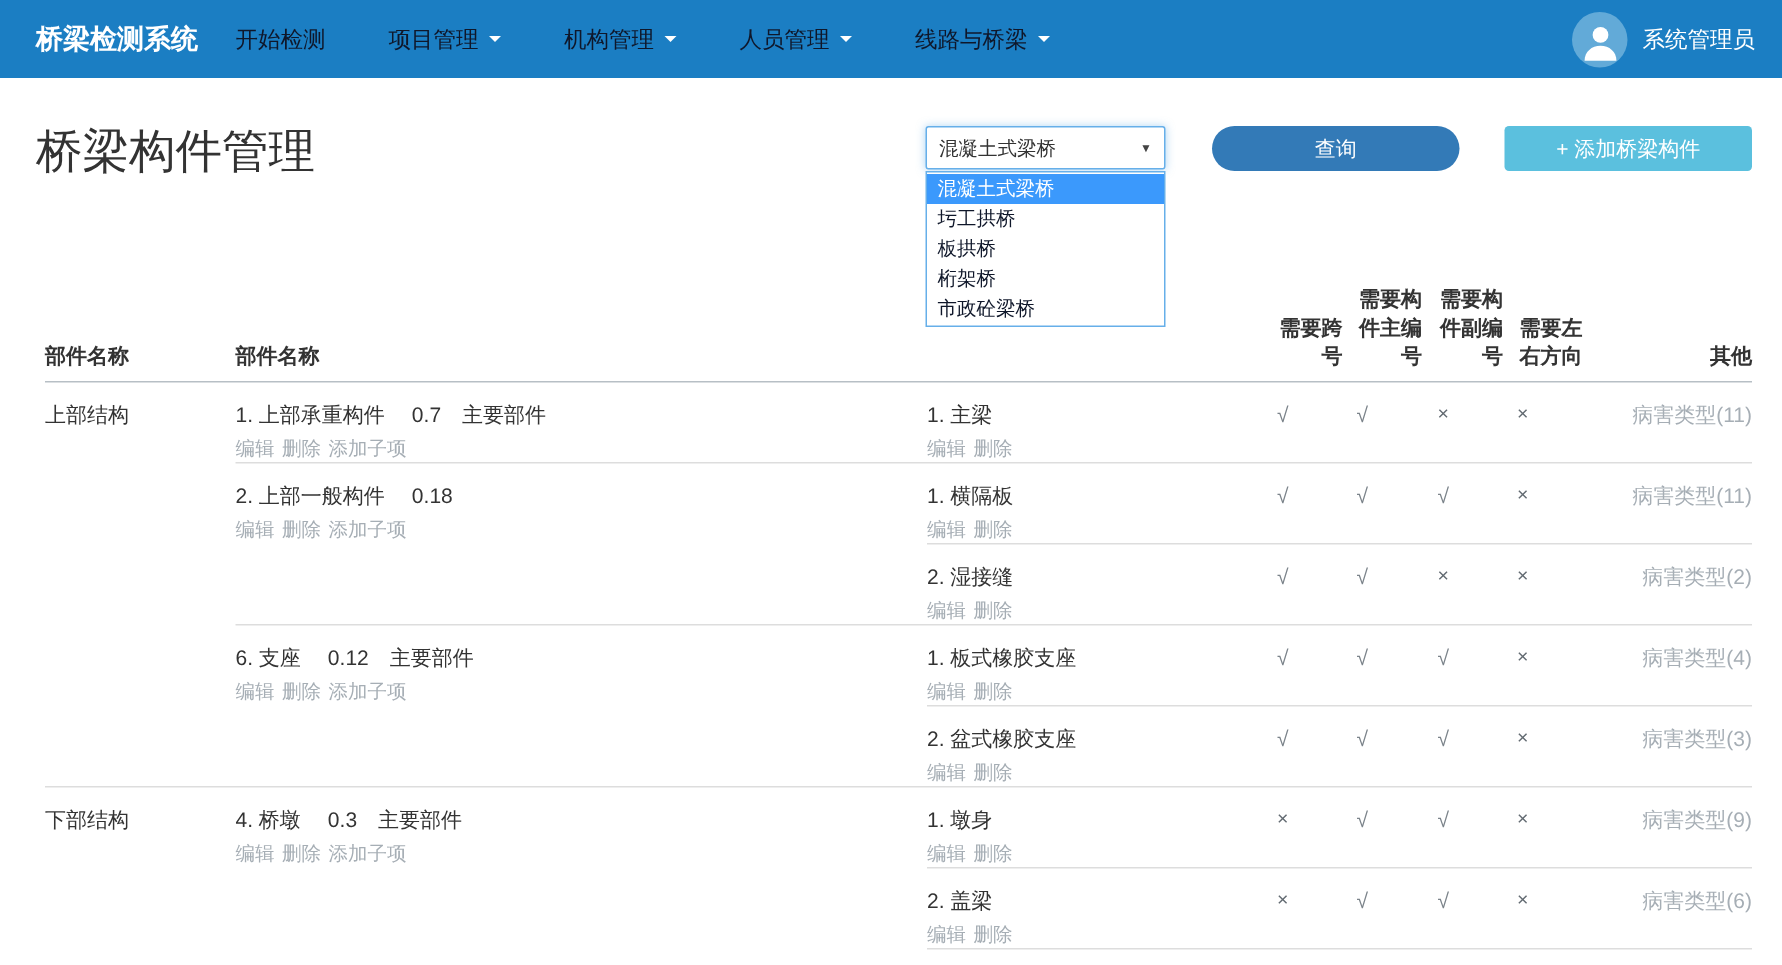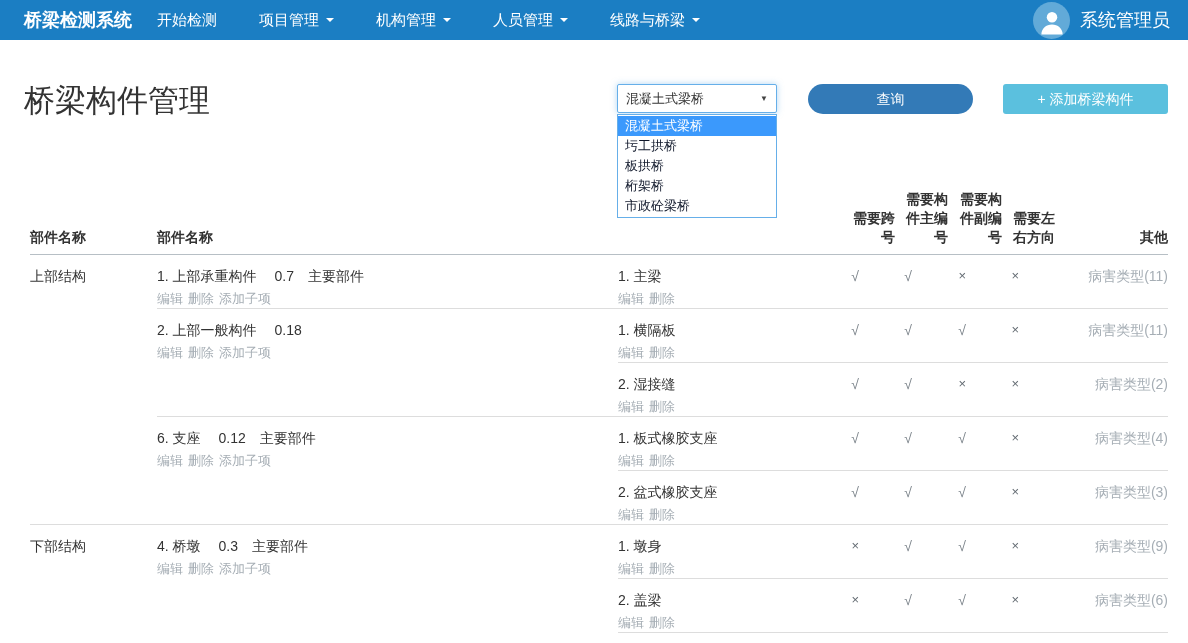--- a/index.html
+++ b/index.html
@@ -1,33 +1,33 @@
 <!DOCTYPE html>
 <html style="--navbar-bg: #1b7ec3; --primary-button: #337ab7; --info-button: #5bc0de; --option-highlight: #3b99fc; --select-border: #66afe9; --link-gray: #a6aeb5;"><head>
 <meta charset="utf-8">
 <style>
   * { margin:0; padding:0; box-sizing:border-box; }
   html,body { width:1188px; height:643px; overflow:hidden; background:#fff;
     font-family:"Liberation Sans","DejaVu Sans",sans-serif; }
   body { position:relative; }
 
   
-  .navbar { position:absolute; top:0; left:0; width:1188px; height:40px;
+  .navbar { position:absolute; top:0; left:0; width:1188px; height:52px;
     background:var(--navbar-bg,#1b7ec3); display:flex; align-items:center; }
   .brand { color:#fff; font-size:18px; font-weight:bold; margin-left:24px; cursor:pointer; }
   .nav-items { display:flex; margin-left:4px; height:52px; }
-  .nav-item { color:#ffffff; font-size:15px; padding:0 21px; display:flex; align-items:center;
+  .nav-item { color:#0f172a; font-size:15px; padding:0 21px; display:flex; align-items:center;
     gap:7px; cursor:pointer; white-space:nowrap; }
   .caret { width:0; height:0; border-left:4px solid transparent; border-right:4px solid transparent;
     border-top:4px solid #fff; display:inline-block; }
   .nav-right { margin-left:auto; display:flex; align-items:center; gap:10px; margin-right:18px; }
   .avatar { width:37px; height:37px; border-radius:50%; background:#62aad8; overflow:hidden;
     display:flex; justify-content:center; cursor:pointer; }
   .avatar svg { width:30px; height:30px; margin-top:5px; }
-  .username { color:#fff; font-size:18px; }
+  .username { color:#fff; font-size:15px; }
 
   
   .page-title { position:absolute; left:24px; top:80px; font-size:31px; font-weight:500; color:#333; }
 
   .select-box { position:absolute; left:617px; top:84px; width:160px; height:29px; background:#fff;
     border:1px solid var(--select-border,#66afe9); border-radius:2px;
     box-shadow:0 0 6px rgba(102,175,233,.5); display:flex; align-items:center;
     justify-content:space-between; padding:0 8px; font-size:13px; color:#333; cursor:pointer; }
   .select-caret { font-size:8px; color:#444; }
 

